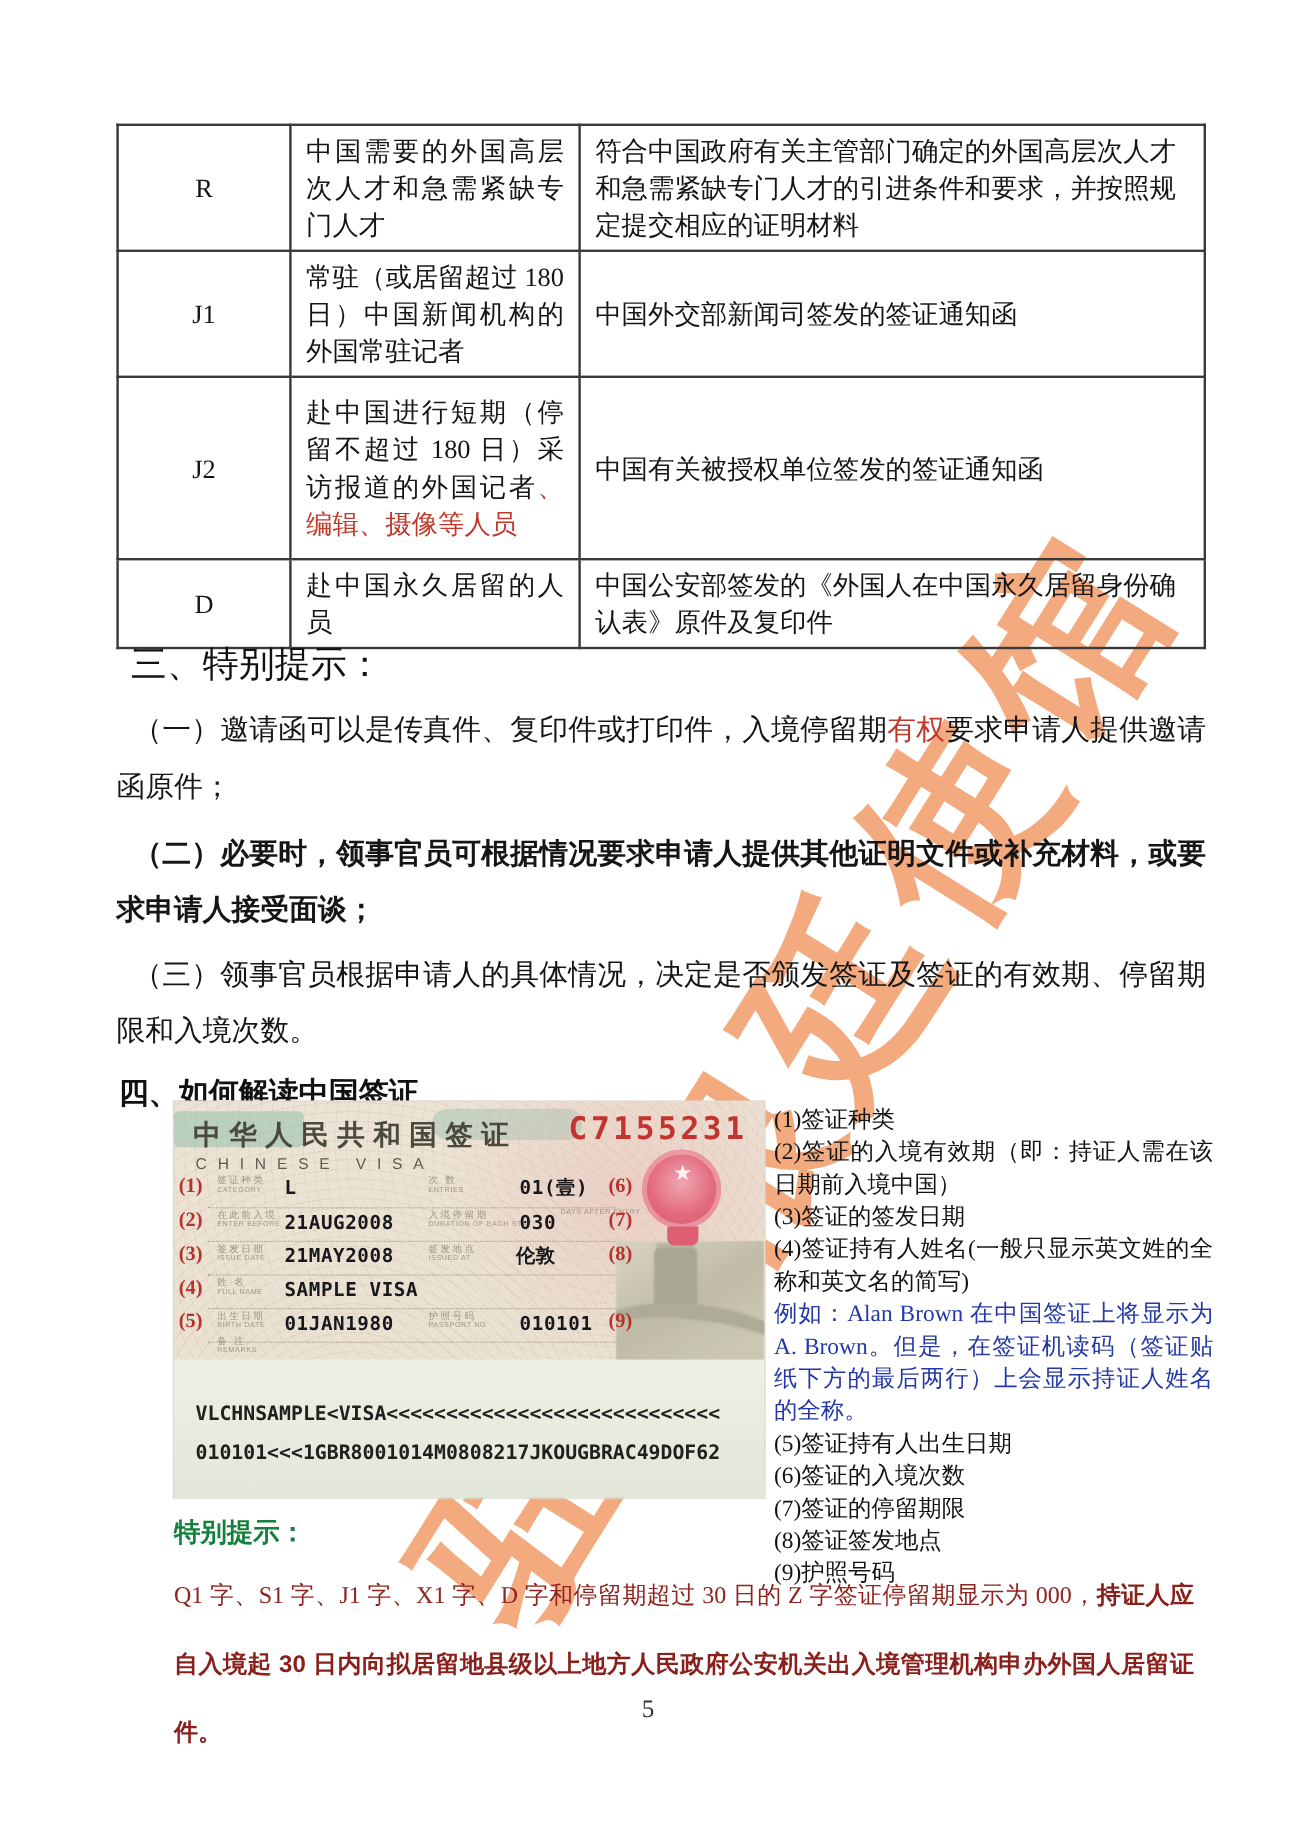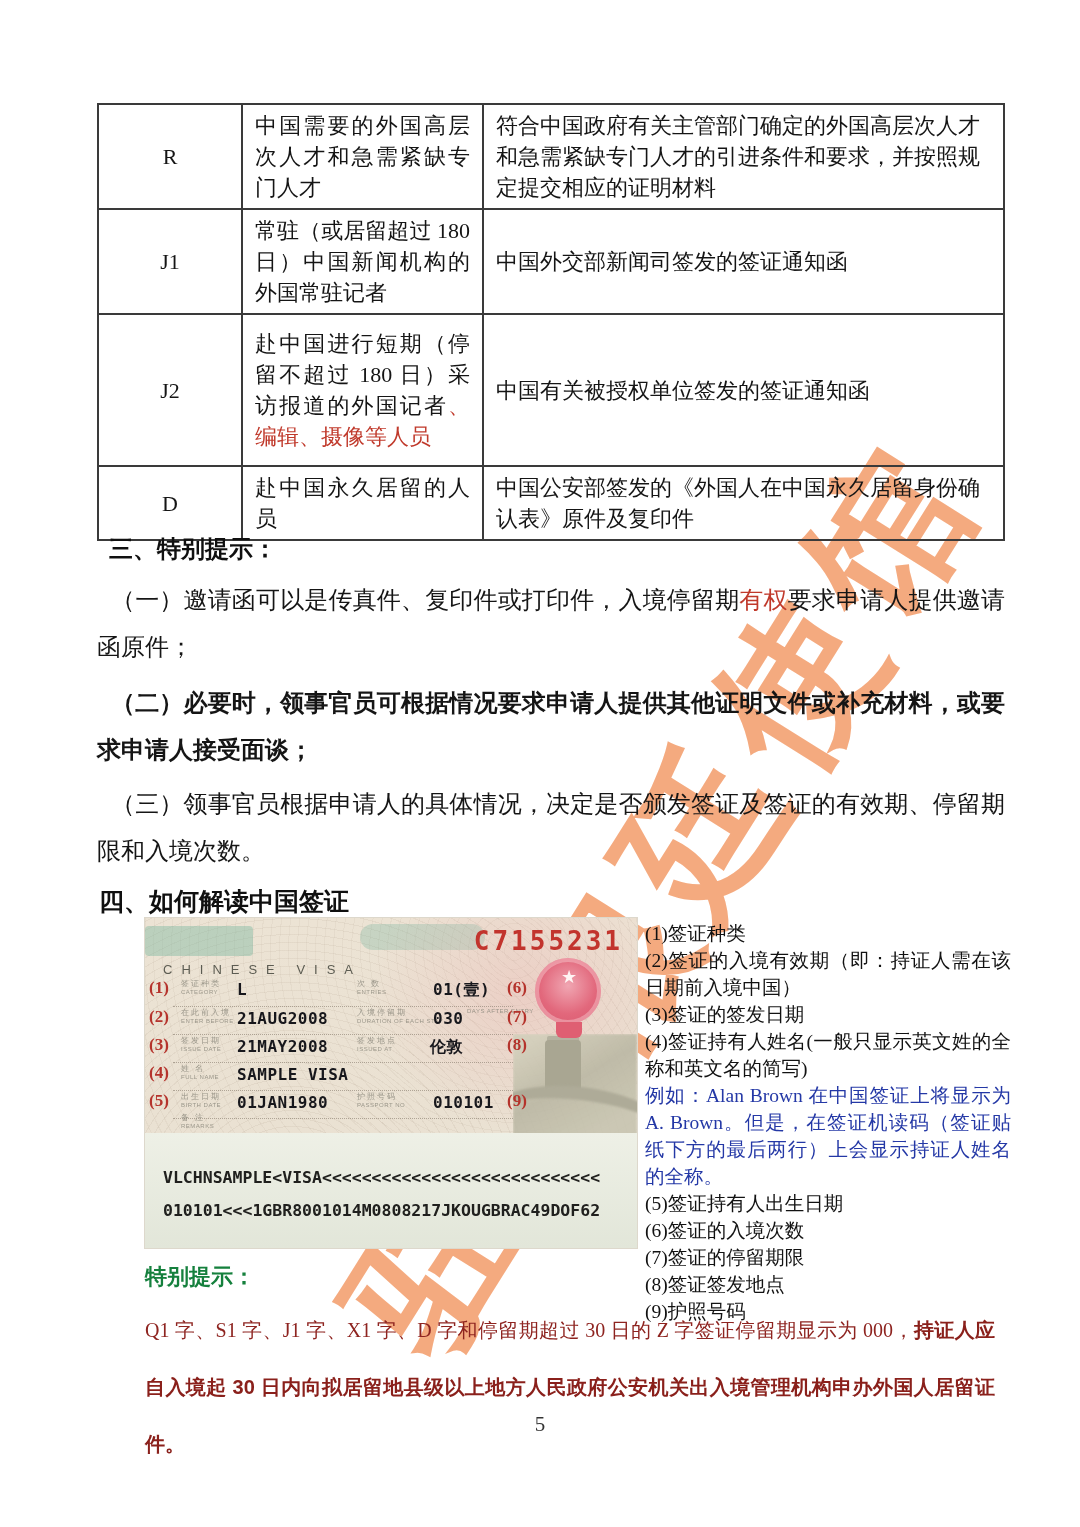--- a/index.html
+++ b/index.html
@@ -18,22 +18,22 @@
   table.vtable td{border:2px solid #3a3a3a;font-size:22px;line-height:31px;vertical-align:middle;
                   padding:5px 12px;background:transparent;}
   td.code{width:118px;text-align:center;font-size:23px;padding:0;}
   td.desc{width:215px;text-align:justify;padding:5px 14px;}
   td.req{text-align:left;}
   .h-r{height:100px}.h-j1{height:88px}.h-j2{height:152px}.h-d{height:60px}
   .red{color:#c0392b;}
 
   
   .content{position:absolute;left:97px;top:533px;width:908px;z-index:1;}
-  .hsec{font-family:"Liberation Sans","DejaVu Sans",sans-serif;font-weight:bold;
-        font-size:24px;color:#101010;margin:0 0 12px 12px;}
+  .hsec{font-family:"Liberation Sans","DejaVu Sans",sans-serif;font-weight:normal;
+        font-size:30px;color:#101010;margin:0 0 12px 12px;}
   .content p{margin:0 0 8px 0;font-size:24px;line-height:47px;text-align:justify;
              text-indent:14px;color:#151515;}
   .content p.boldp{font-family:"Liberation Sans","DejaVu Sans",sans-serif;font-weight:bold;}
   .hsec4{font-family:"Liberation Sans","DejaVu Sans",sans-serif;font-weight:bold;
          font-size:25px;color:#101010;margin:10px 0 0 2px;}
 
   
   .visa{position:absolute;left:145px;top:918px;width:492px;height:330px;z-index:1;
         background:linear-gradient(180deg,#ece3d4 0%,#eae1d2 60%,#e9e2d4 100%);
         box-shadow:0 0 0 1px #ddd8cc;overflow:hidden;}
@@ -132,20 +132,21 @@
     <div class="hsec">三、特别提示：</div>
     <p><span>（一）邀请函可以是传真件、复印件或打印件，入境停留期</span><span class="red">有权</span><span>要求申请人提供邀请函原件；</span></p>
     <p class="boldp">（二）必要时，领事官员可根据情况要求申请人提供其他证明文件或补充材料，或要求申请人接受面谈；</p>
     <p>（三）领事官员根据申请人的具体情况，决定是否颁发签证及签证的有效期、停留期限和入境次数。</p>
     <div class="hsec4">四、如何解读中国签证</div>
   </div>
 
   <div class="visa">
     <div class="band1"></div>
     <div class="band2"></div>
+    <div class="vtitle-cn">中华人民共和国签证</div>
     <div class="vtitle-en">CHINESE VISA</div>
     <div class="vnumber">C7155231</div>
 
     <div class="emblem">
       <div class="emblem-ring"></div>
       <span class="emblem-star">★</span>
       <div class="emblem-base"></div>
     </div>
     <div class="wall">
       <div class="wall-bg"></div>

